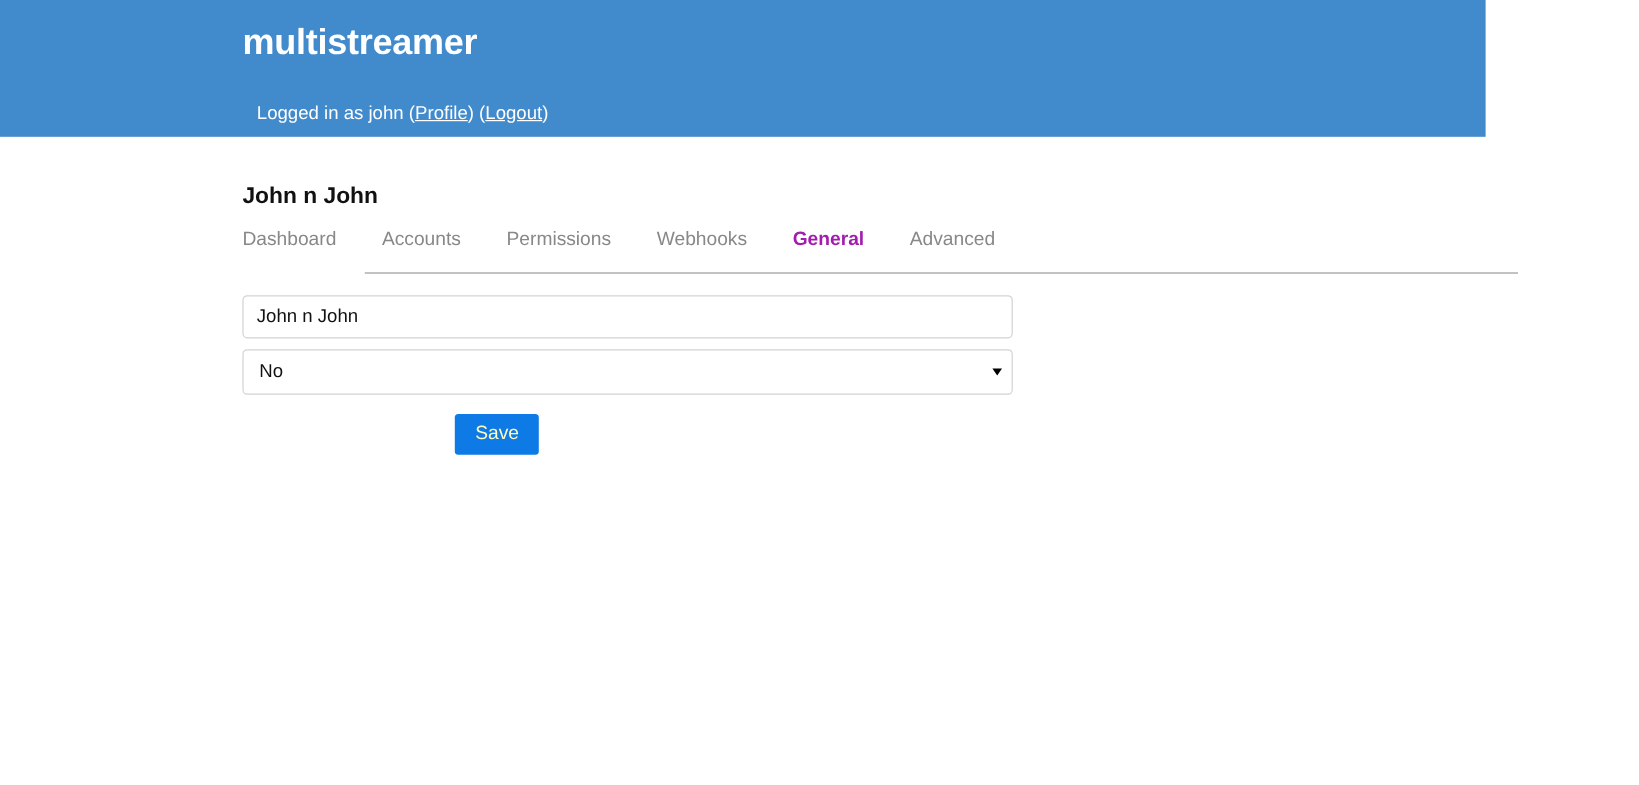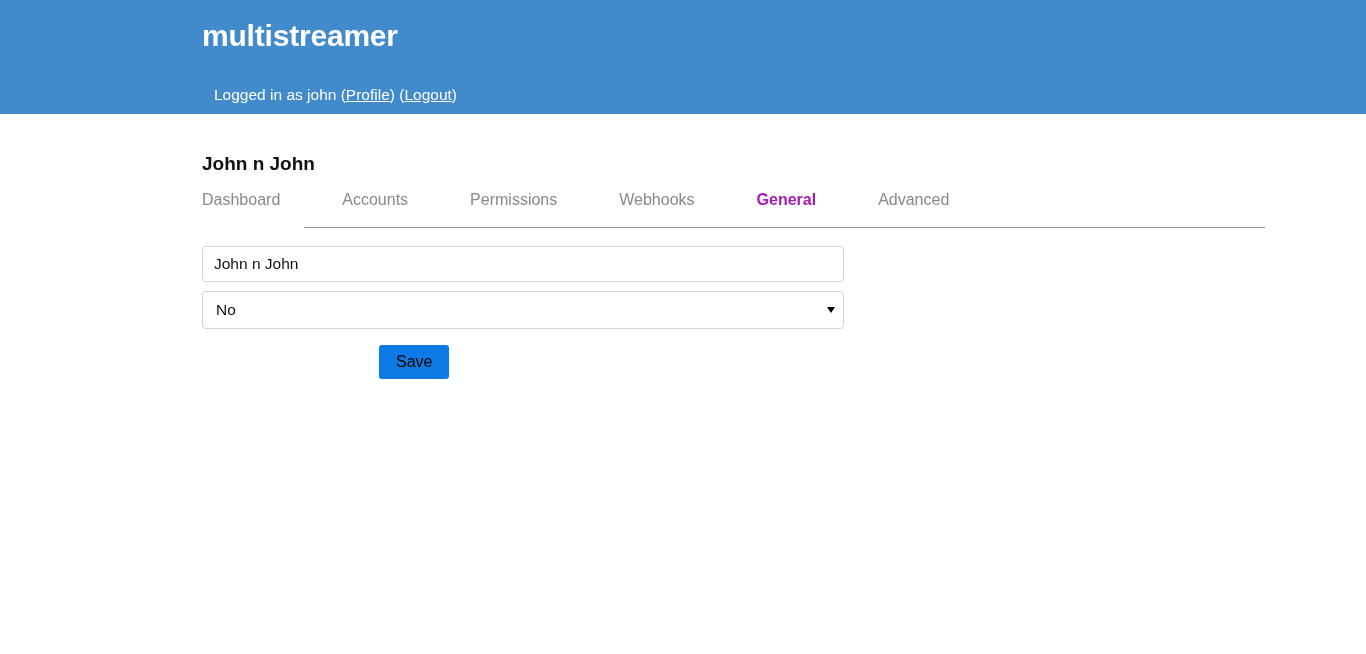--- a/index.html
+++ b/index.html
@@ -9,21 +9,21 @@
     padding: 0;
     width: 1366px;
     height: 654px;
     background: #ffffff;
     font-family: "Liberation Sans", sans-serif;
     -webkit-font-smoothing: antialiased;
   }
 
   
   .header-band {
-    width: 1366px;
+    width: 1238px;
     height: 114px;
     background: #418ACC;
     position: relative;
   }
   .header-inner {
     padding-left: 202px;
     padding-top: 19px;
   }
   .brand-title {
     margin: 0;
@@ -63,21 +63,20 @@
 
   
   .tabs {
     margin: 0;
     padding: 0;
     list-style: none;
     display: flex;
     align-items: flex-end;
     padding-top: 33px;
     height: 34px;
-    gap: 24px;
   }
   .tab-item {
     font-size: 16px;
     line-height: 20px;
     color: #888888;
     margin-right: 38px;
     cursor: pointer;
     white-space: nowrap;
   }
   .tab-item:last-child { margin-right: 0; }
@@ -160,21 +159,21 @@
     pointer-events: none;
   }
 
   .button-row {
     display: flex;
     margin-top: 16px;
   }
   .button-spacer { width: 177px; }
   .save-button {
     background: #0d7ae5;
-    color: #000000;
+    color: #fef9c3;
     border: 0;
     border-radius: 3px;
     font-size: 16px;
     font-family: "Liberation Sans", sans-serif;
     padding: 0 17px;
     height: 34px;
     line-height: 34px;
     cursor: pointer;
   }
 </style>

